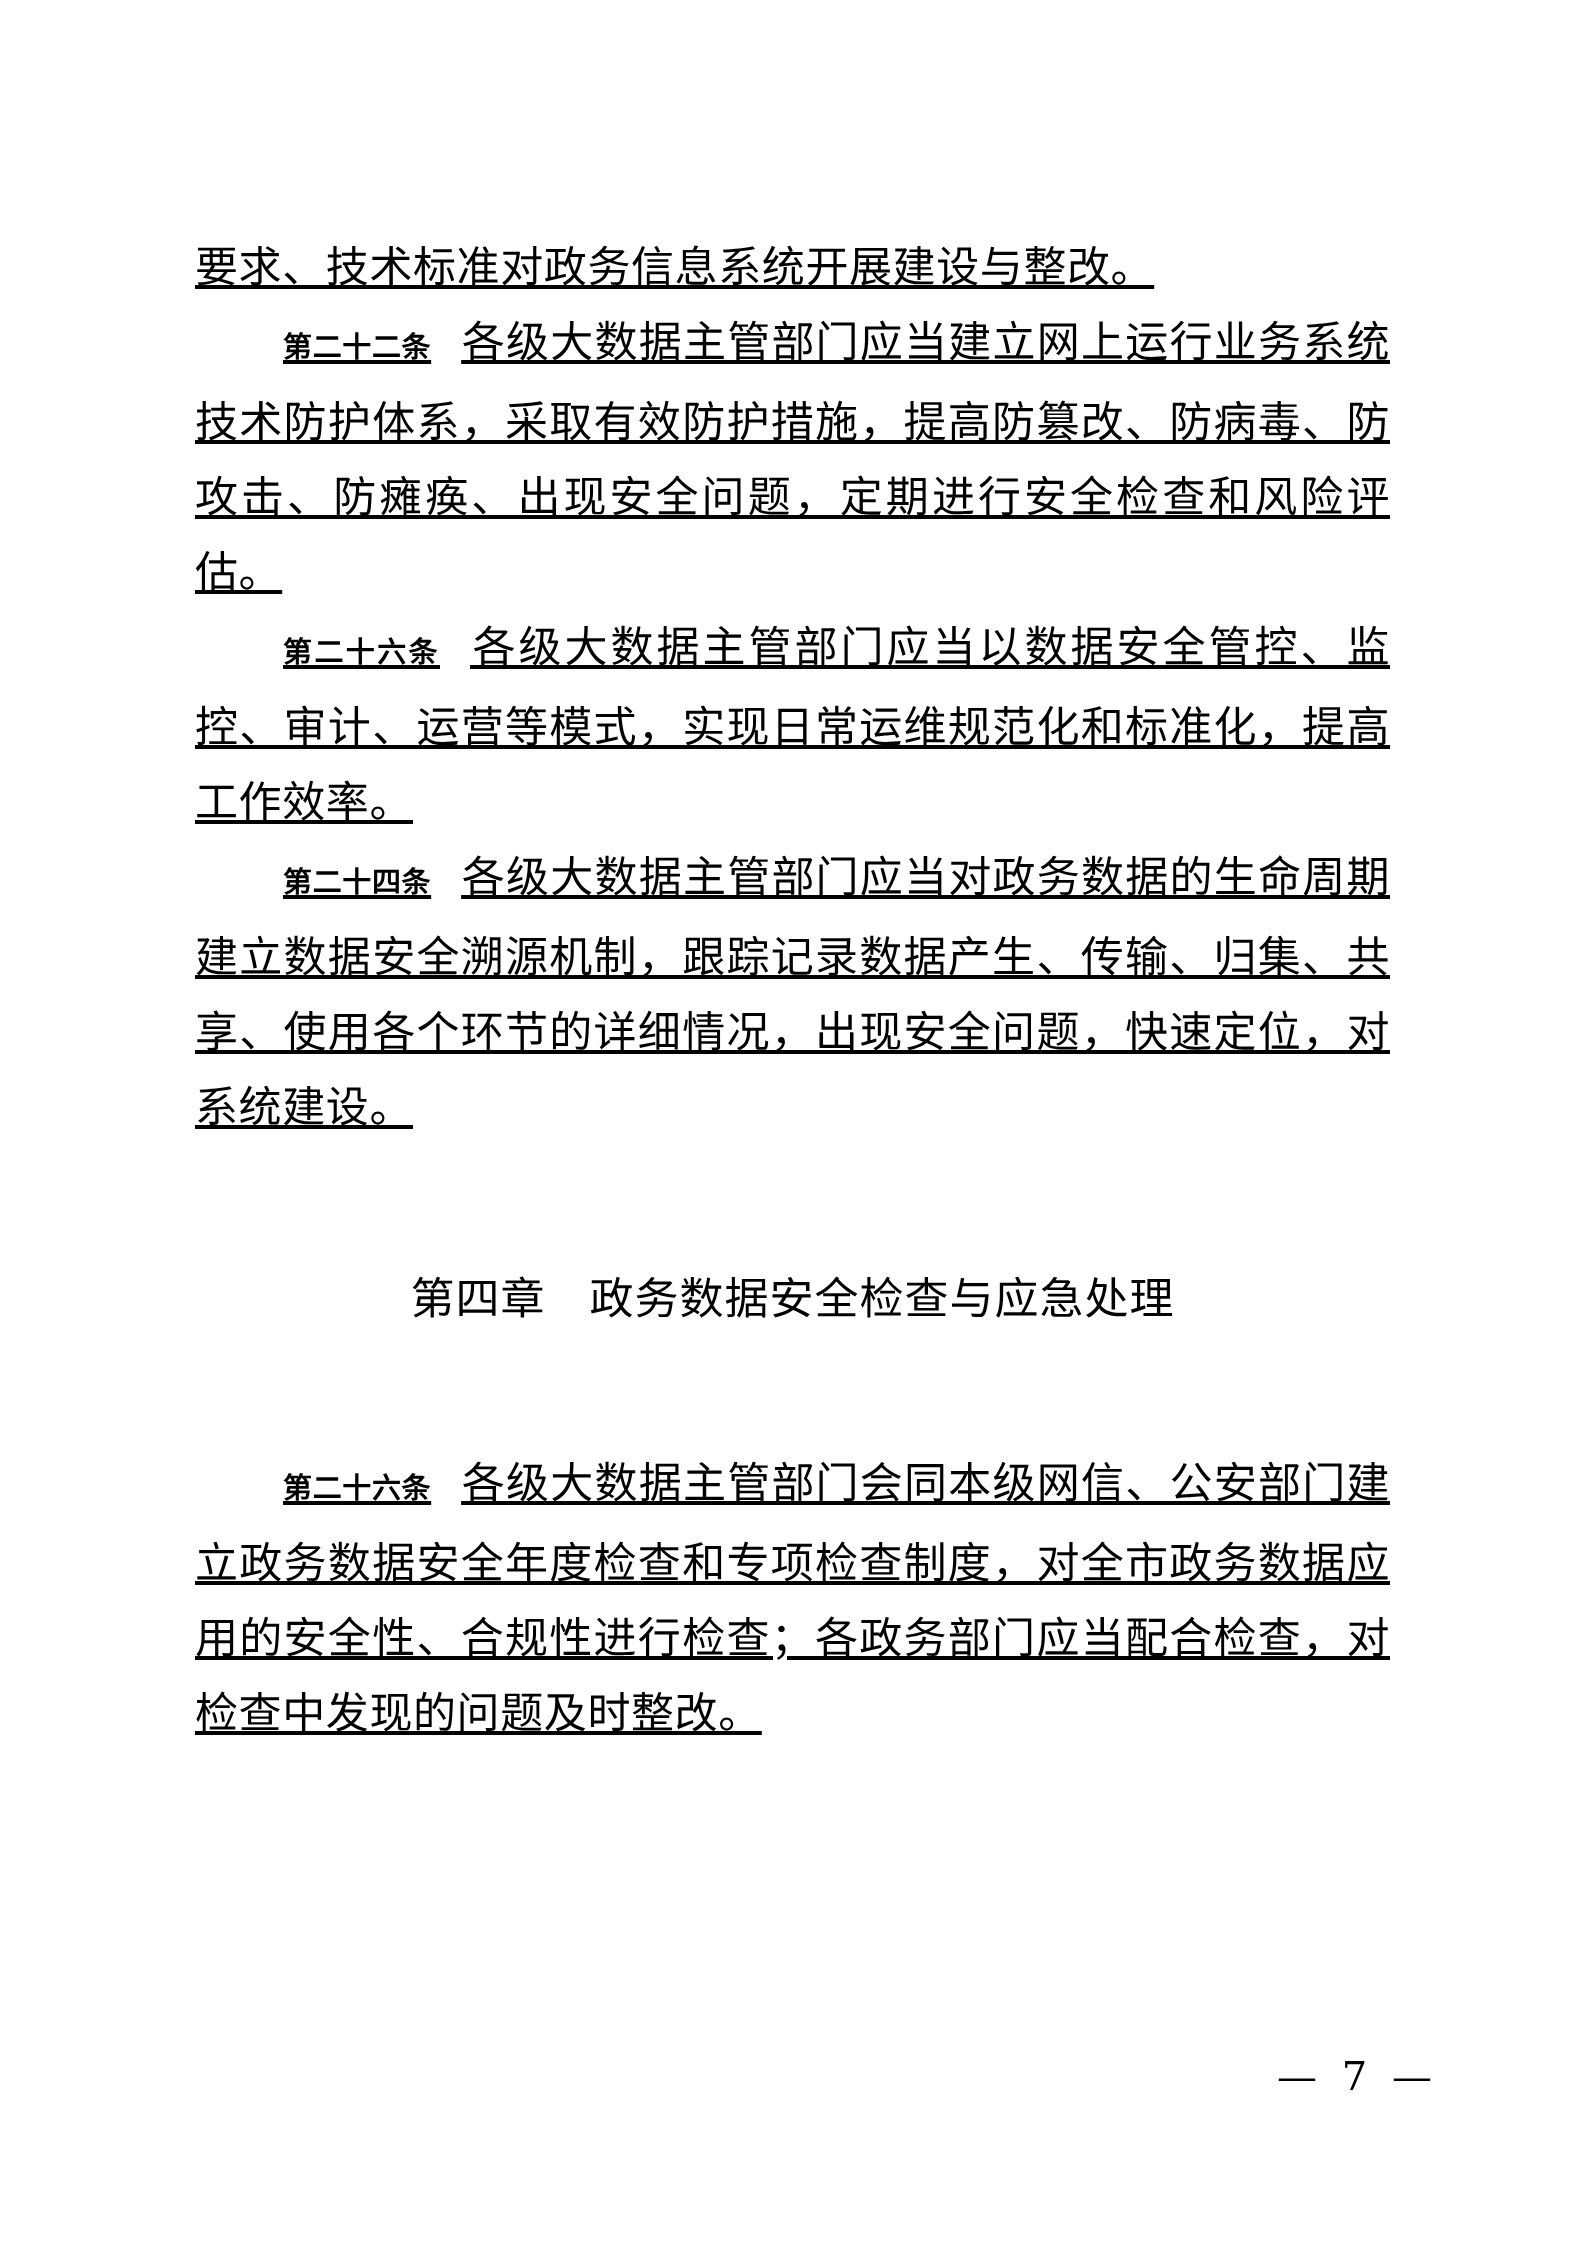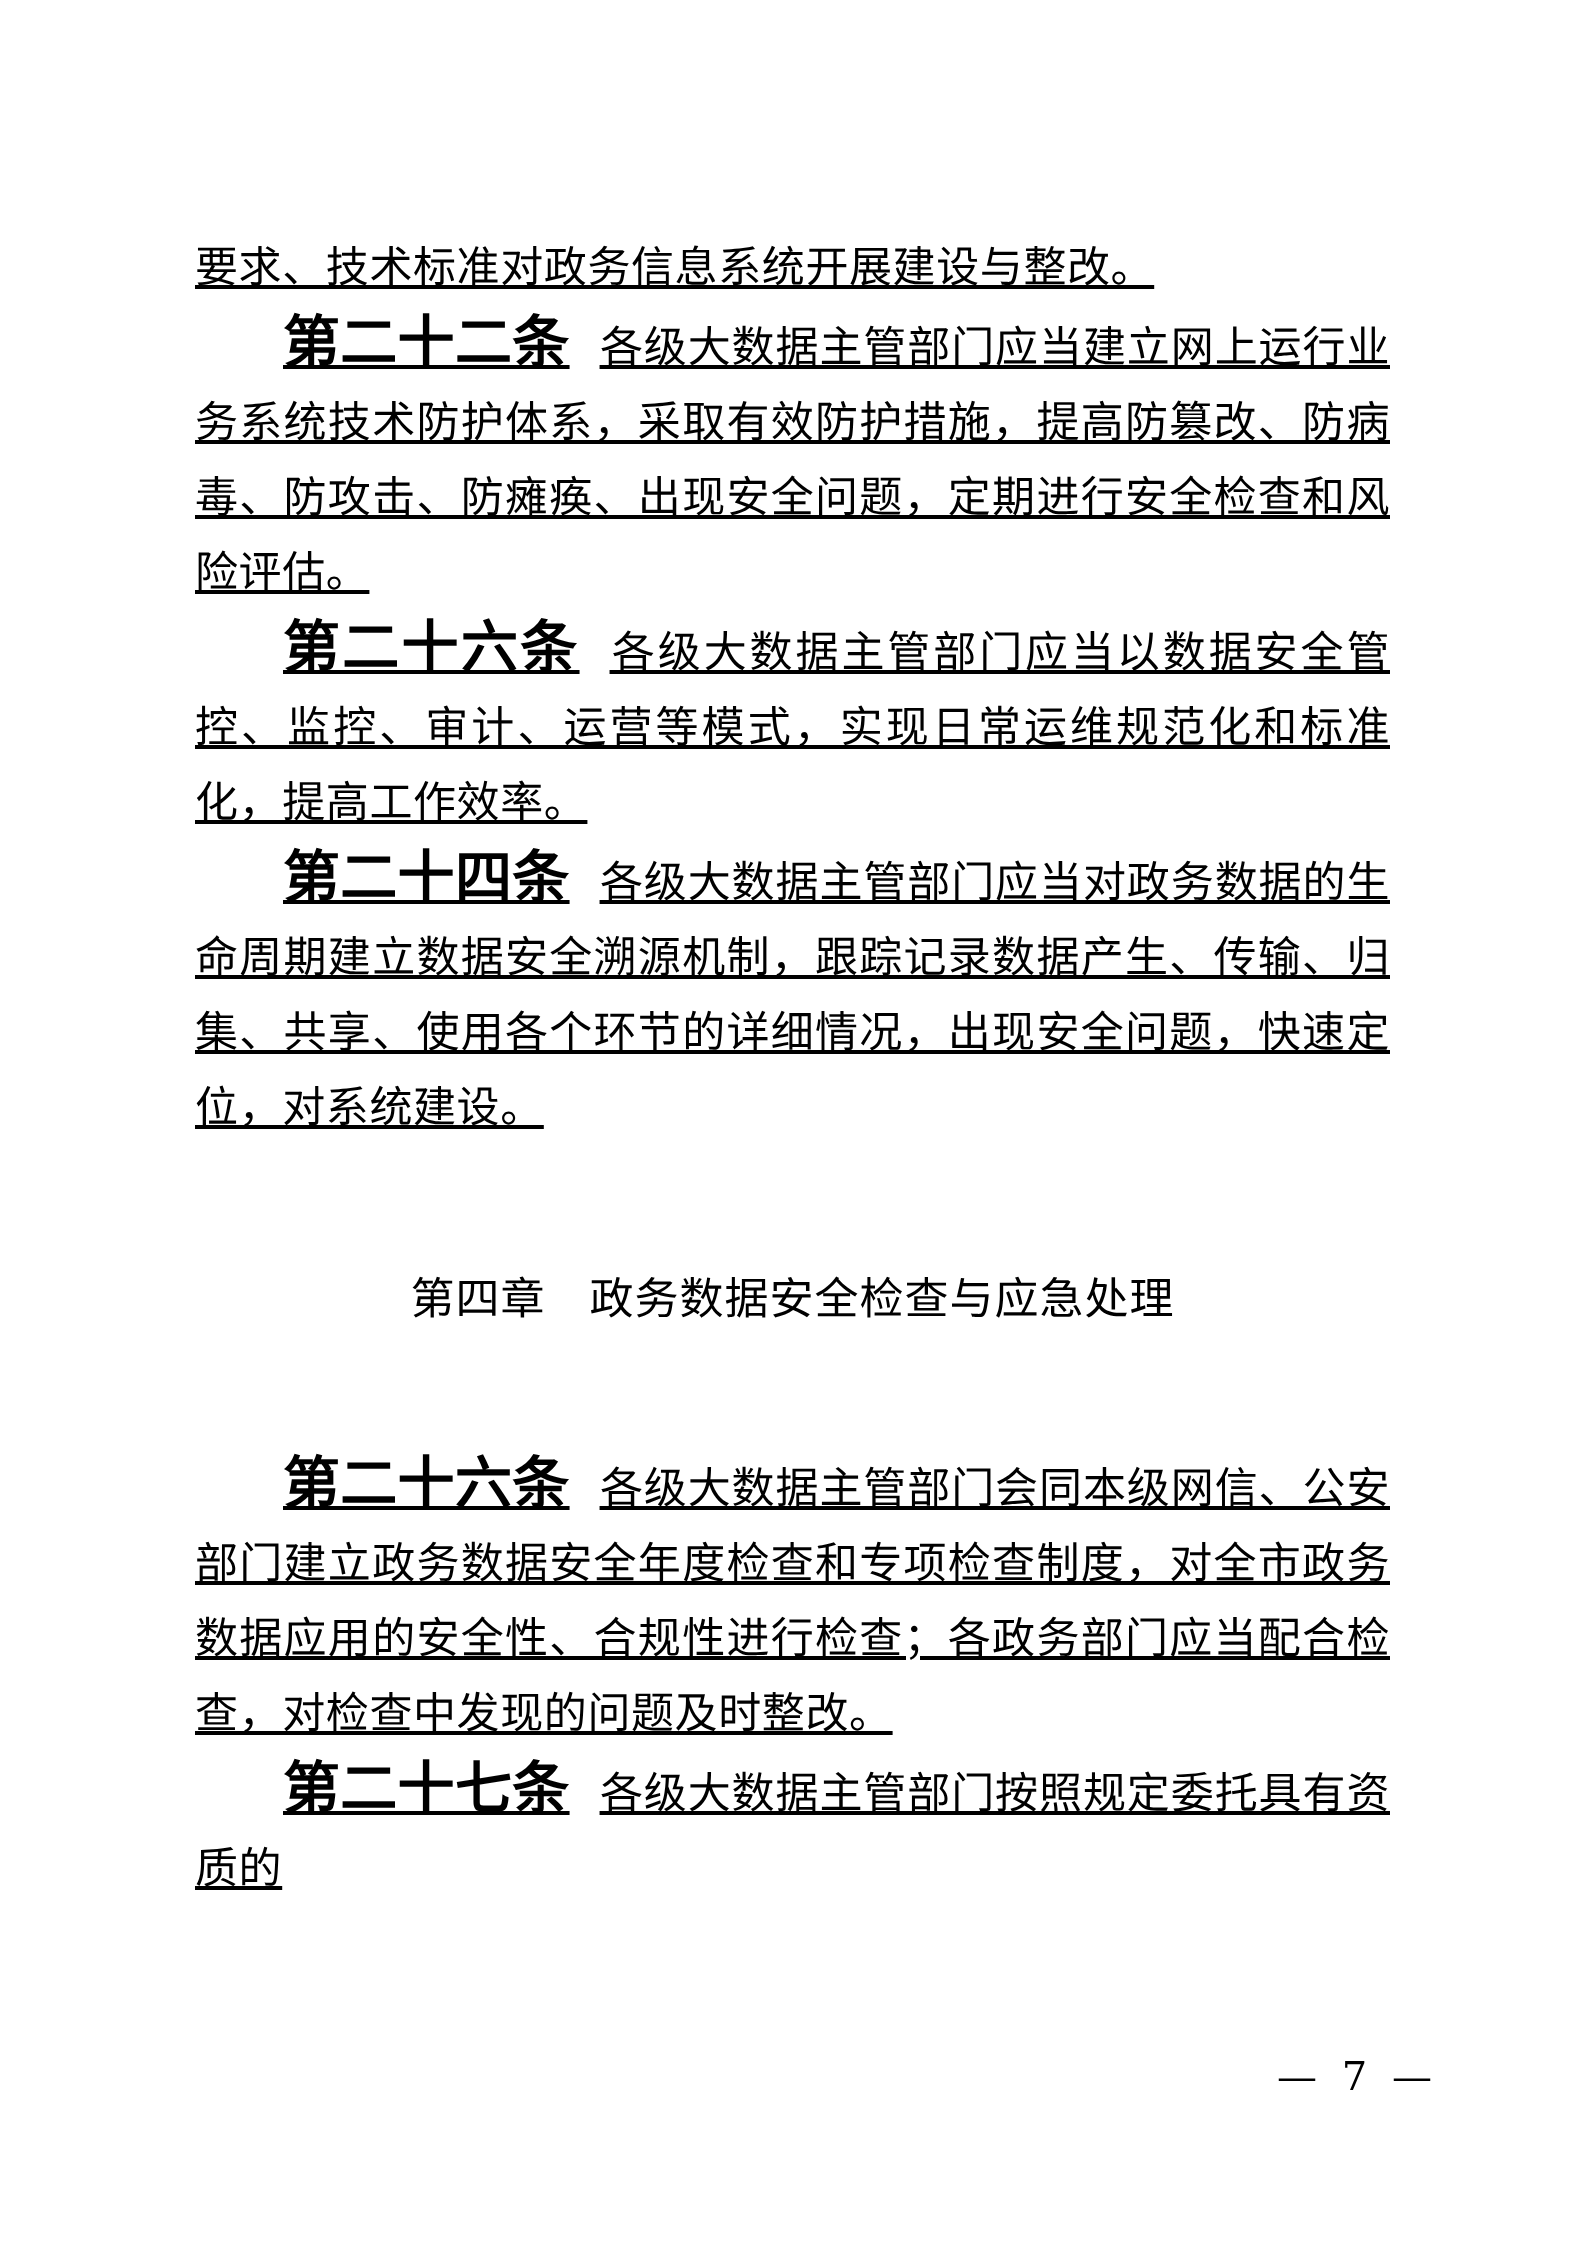--- a/index.html
+++ b/index.html
@@ -40,21 +40,21 @@
   .para + .para {
     margin-top: 0px;
   }
   .para.indent {
     text-indent: 88px;
   }
   
   .art-label {
     font-family: "DejaVu Sans", "Liberation Sans", sans-serif;
     font-weight: bold;
-    font-size: 57px;
+    font-size: 29px;
     letter-spacing: 0px;
   }
   .art-gap {
     display: inline-block;
     width: 30px;
   }
   
   .chapter {
     font-family: "DejaVu Sans", "Liberation Sans", sans-serif;
     font-weight: normal;
@@ -102,19 +102,18 @@
 
 
     <div class="spacer-before-chapter"></div>
 
     <h2 class="chapter"><span>第四章</span><span class="chapter-gap"></span><span>政务数据安全检查与应急处理</span></h2>
 
     <div class="spacer-after-chapter"></div>
 
     <p class="para indent"><span class="art-label">第二十六条</span><span class="art-gap"></span><span>各级大数据主管部门会同本级网信、公安部门建立政务数据安全年度检查和专项检查制度，对全市政务数据应用的安全性、合规性进行检查；各政务部门应当配合检查，对检查中发现的问题及时整改。</span></p>
 
-    <p class="para indent"><span class="art-label">第二十七条</span><span class="art-gap"></span><span>各级大数据主管部门按照规定委托具有资质的</span></p>
 
   </div>
 
   <div class="footer">— 7 —</div>
 
 </div>
 
 </body></html>

